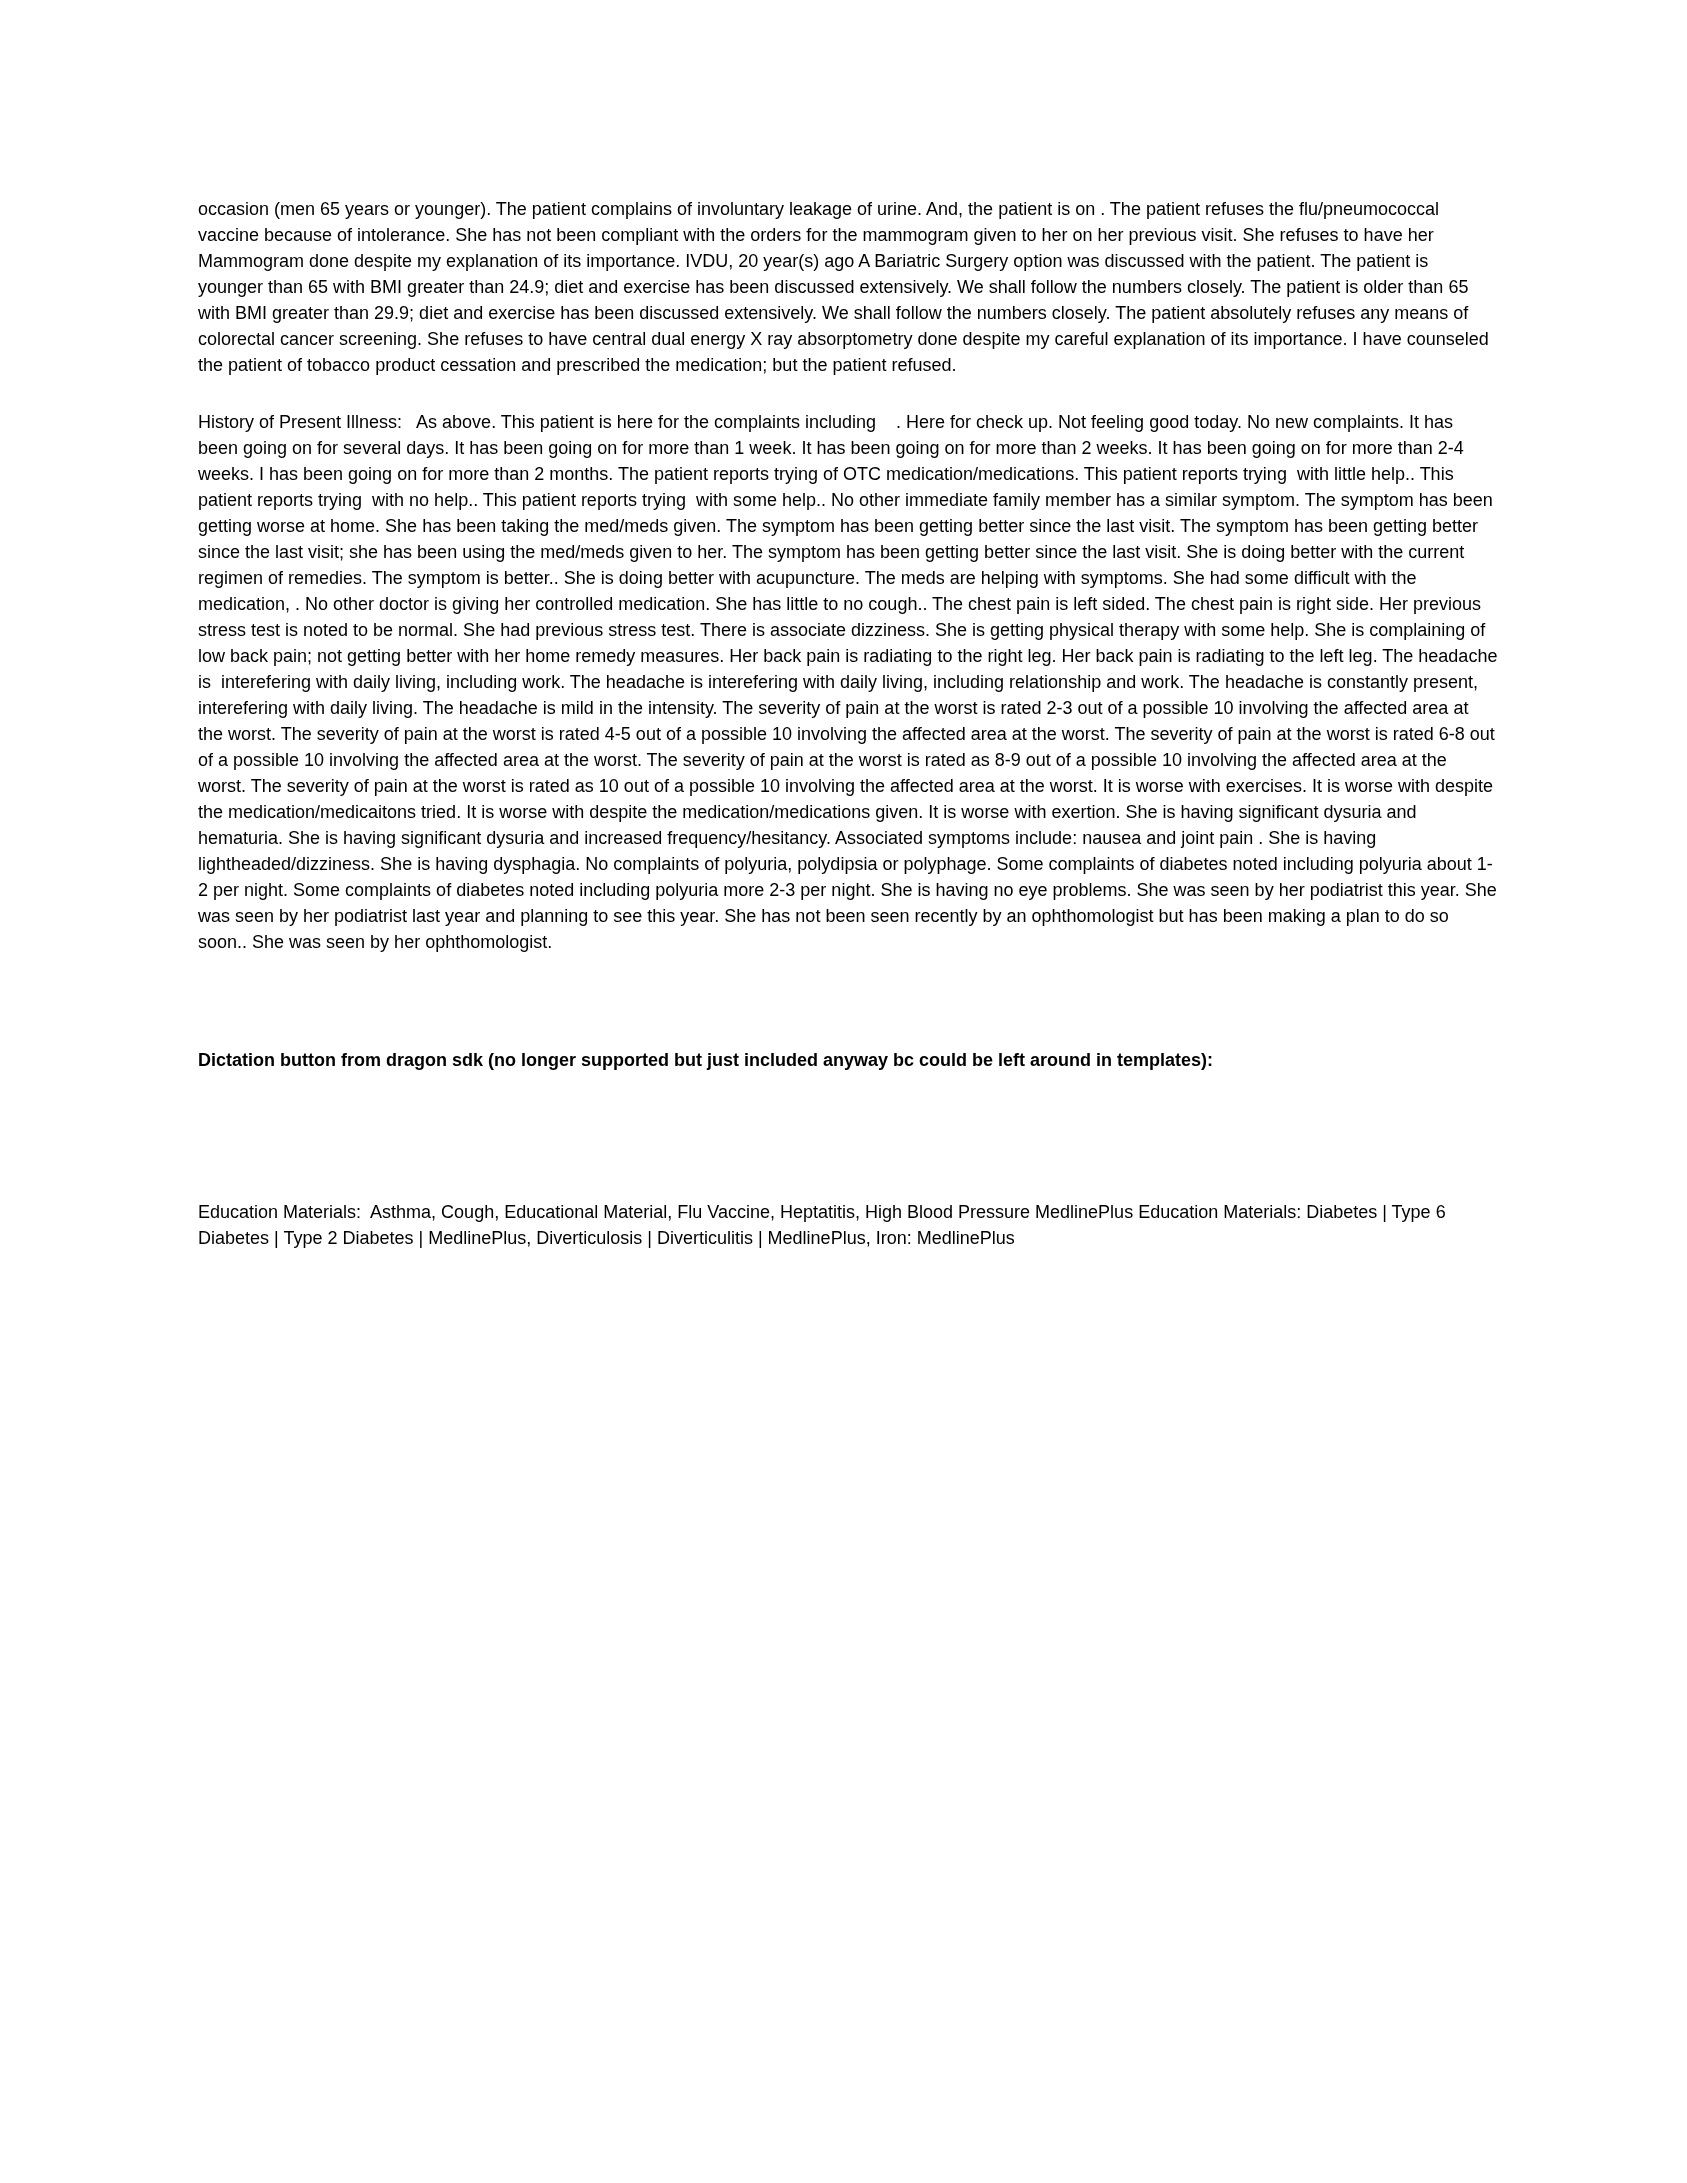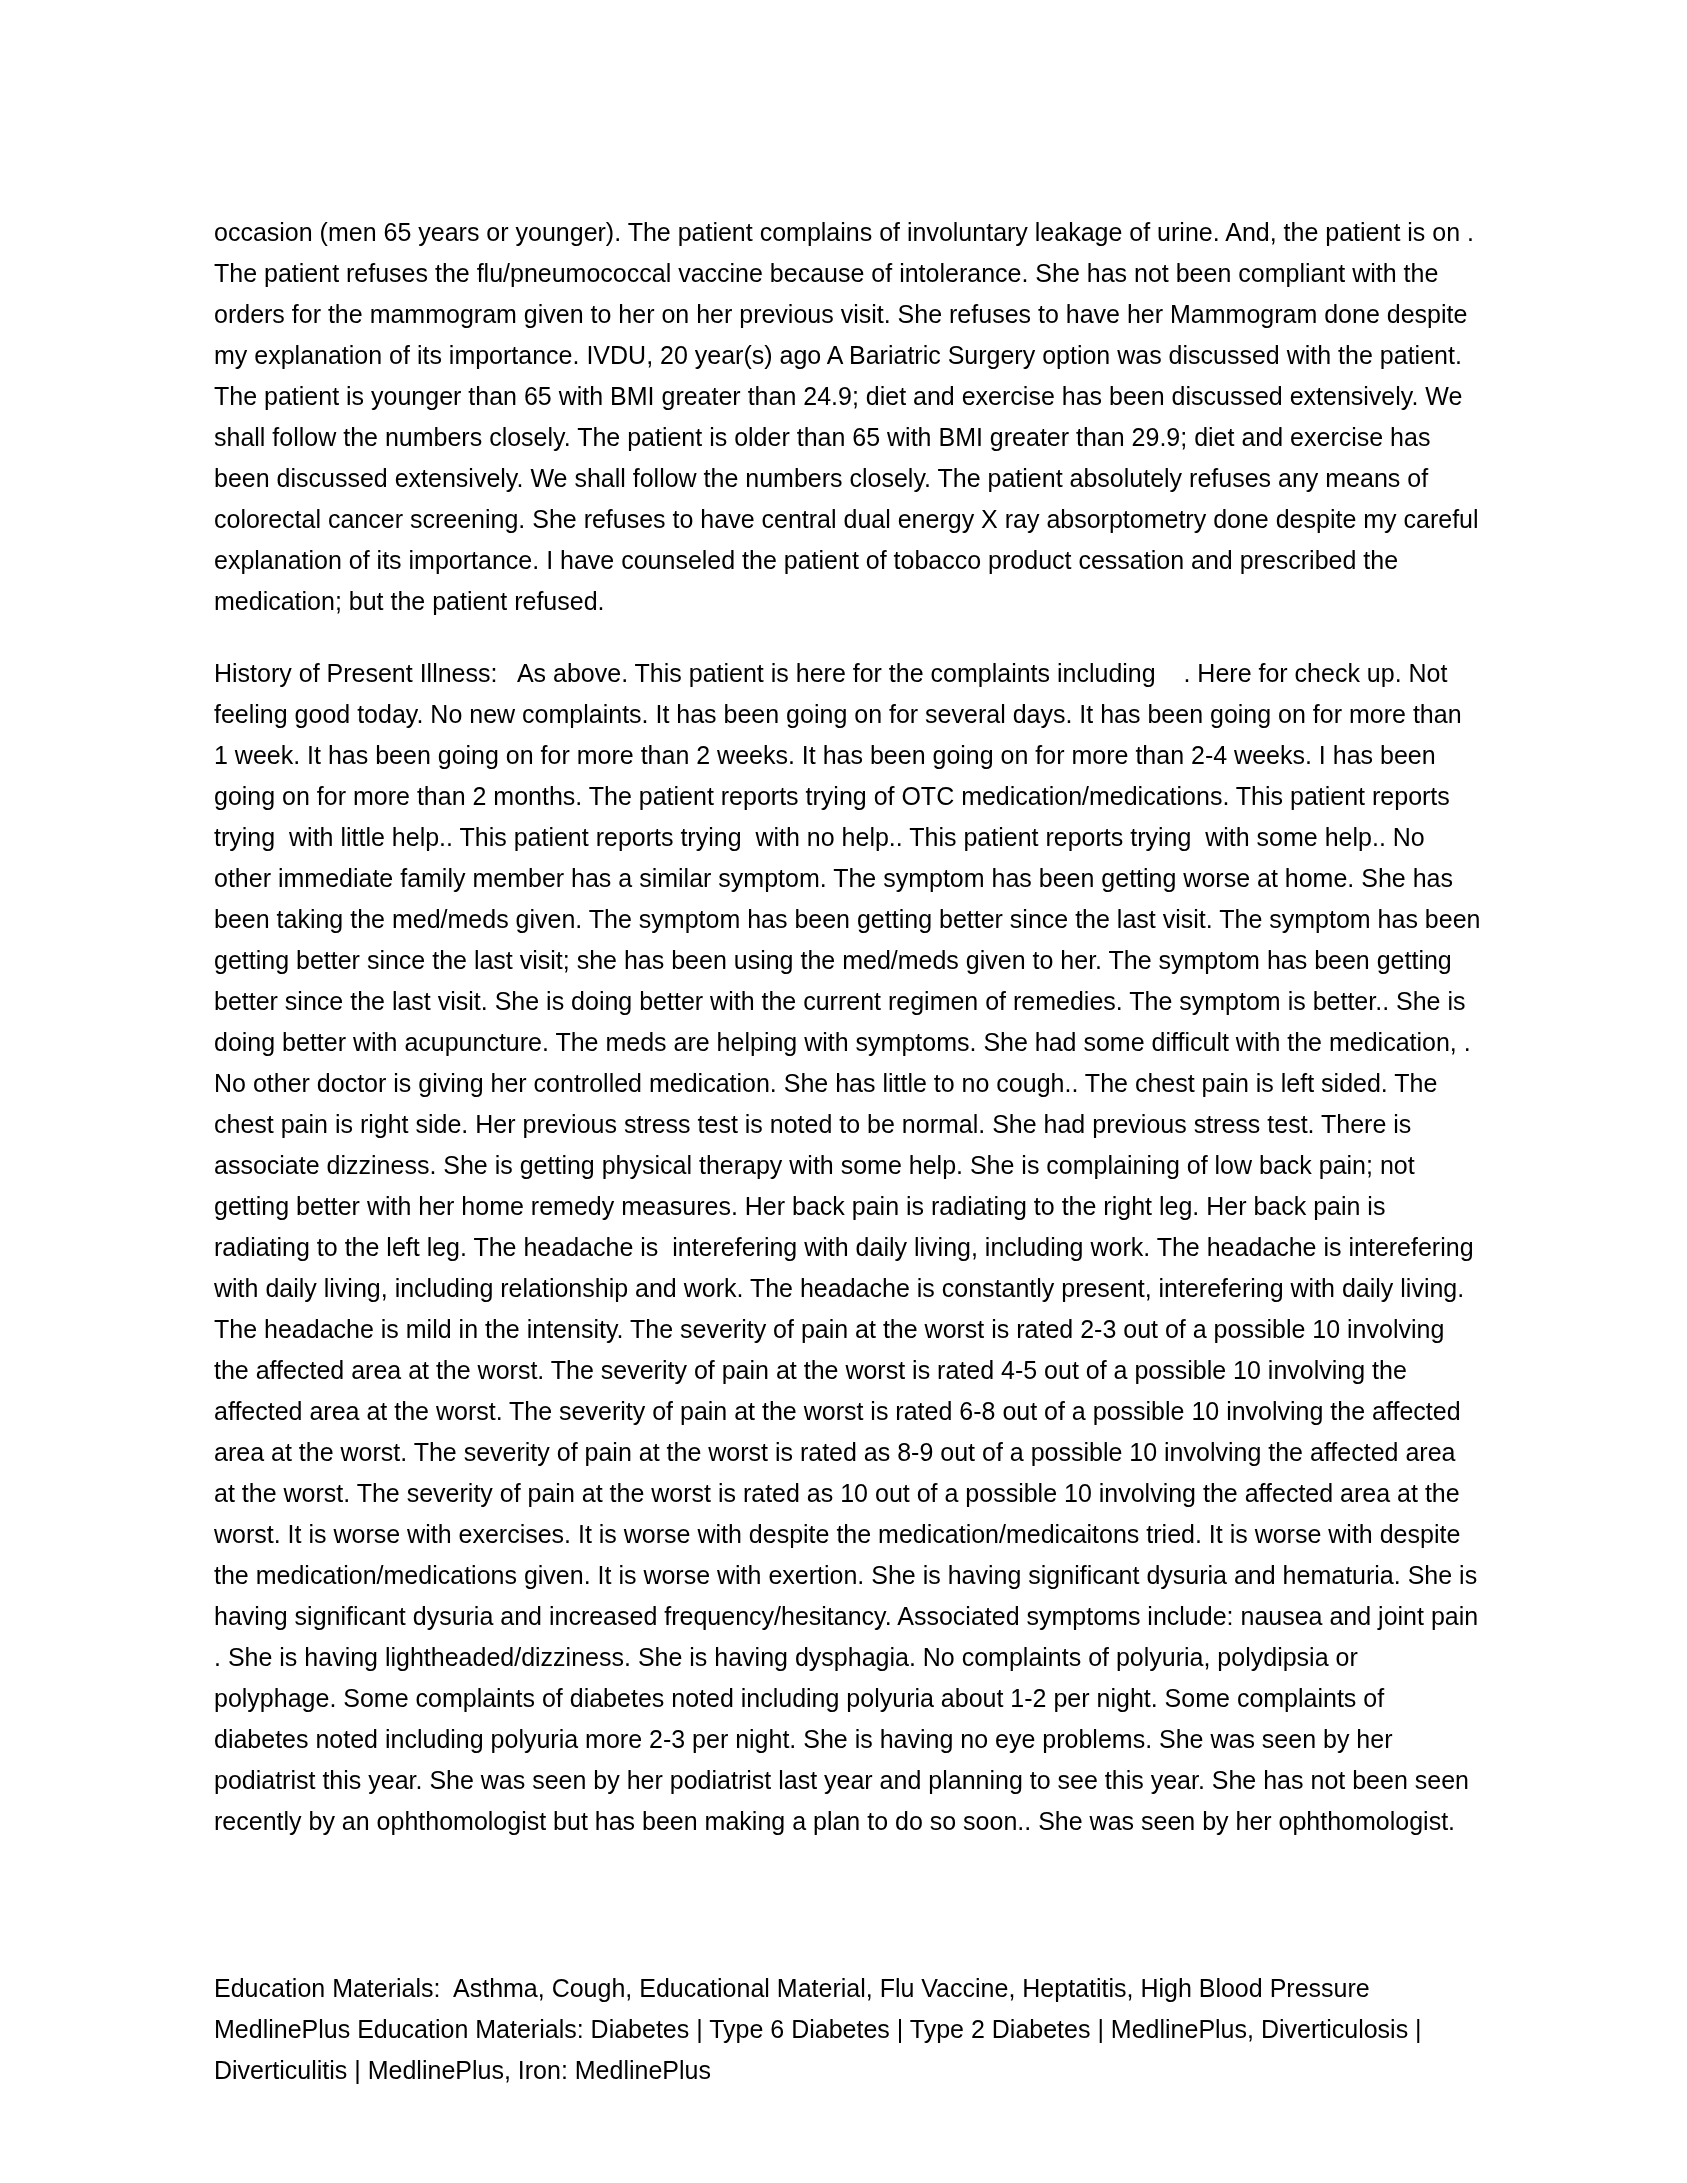--- a/index.html
+++ b/index.html
@@ -16,26 +16,26 @@
     font-family: "Liberation Sans", sans-serif;
     color: #000000;
   }
   .content {
     position: absolute;
     left: 198px;
     top: 196px;
     width: 1300px;
   }
   .para {
-    font-size: 25px;
-    line-height: 41px;
+    font-size: 18px;
+    line-height: 26px;
     font-weight: 400;
     white-space: pre-wrap;
     word-wrap: break-word;
-    margin: 16px;
+    margin: 0;
   }
   .para + .para {
     margin-top: 31px;
   }
   .bold {
     font-weight: 700;
   }
   .gap-3 {
     margin-top: 92px !important;
   }
@@ -47,18 +47,19 @@
 <body>
 
 <div class="page">
   <div class="content">
 
     <p class="para">occasion (men 65 years or younger). The patient complains of involuntary leakage of urine. And, the patient is on . The patient refuses the flu/pneumococcal vaccine because of intolerance. She has not been compliant with the orders for the mammogram given to her on her previous visit. She refuses to have her Mammogram done despite my explanation of its importance. IVDU, 20 year(s) ago A Bariatric Surgery option was discussed with the patient. The patient is younger than 65 with BMI greater than 24.9; diet and exercise has been discussed extensively. We shall follow the numbers closely. The patient is older than 65 with BMI greater than 29.9; diet and exercise has been discussed extensively. We shall follow the numbers closely. The patient absolutely refuses any means of colorectal cancer screening. She refuses to have central dual energy X ray absorptometry done despite my careful explanation of its importance. I have counseled the patient of tobacco product cessation and prescribed the medication; but the patient refused.</p>
 
     <p class="para">History of Present Illness:   As above. This patient is here for the complaints including    . Here for check up. Not feeling good today. No new complaints. It has been going on for several days. It has been going on for more than 1 week. It has been going on for more than 2 weeks. It has been going on for more than 2-4 weeks. I has been going on for more than 2 months. The patient reports trying of OTC medication/medications. This patient reports trying  with little help.. This patient reports trying  with no help.. This patient reports trying  with some help.. No other immediate family member has a similar symptom. The symptom has been getting worse at home. She has been taking the med/meds given. The symptom has been getting better since the last visit. The symptom has been getting better since the last visit; she has been using the med/meds given to her. The symptom has been getting better since the last visit. She is doing better with the current regimen of remedies. The symptom is better.. She is doing better with acupuncture. The meds are helping with symptoms. She had some difficult with the medication, . No other doctor is giving her controlled medication. She has little to no cough.. The chest pain is left sided. The chest pain is right side. Her previous stress test is noted to be normal. She had previous stress test. There is associate dizziness. She is getting physical therapy with some help. She is complaining of low back pain; not getting better with her home remedy measures. Her back pain is radiating to the right leg. Her back pain is radiating to the left leg. The headache is  interefering with daily living, including work. The headache is interefering with daily living, including relationship and work. The headache is constantly present, interefering with daily living. The headache is mild in the intensity. The severity of pain at the worst is rated 2-3 out of a possible 10 involving the affected area at the worst. The severity of pain at the worst is rated 4-5 out of a possible 10 involving the affected area at the worst. The severity of pain at the worst is rated 6-8 out of a possible 10 involving the affected area at the worst. The severity of pain at the worst is rated as 8-9 out of a possible 10 involving the affected area at the worst. The severity of pain at the worst is rated as 10 out of a possible 10 involving the affected area at the worst. It is worse with exercises. It is worse with despite the medication/medicaitons tried. It is worse with despite the medication/medications given. It is worse with exertion. She is having significant dysuria and hematuria. She is having significant dysuria and increased frequency/hesitancy. Associated symptoms include: nausea and joint pain . She is having lightheaded/dizziness. She is having dysphagia. No complaints of polyuria, polydipsia or polyphage. Some complaints of diabetes noted including polyuria about 1-2 per night. Some complaints of diabetes noted including polyuria more 2-3 per night. She is having no eye problems. She was seen by her podiatrist this year. She was seen by her podiatrist last year and planning to see this year. She has not been seen recently by an ophthomologist but has been making a plan to do so soon.. She was seen by her ophthomologist.</p>
 
 
+    <p class="para bold gap-3">Dictation button from dragon sdk (no longer supported but just included anyway bc could be left around in templates):</p>
 
     <p class="para gap-5">Education Materials:  Asthma, Cough, Educational Material, Flu Vaccine, Heptatitis, High Blood Pressure MedlinePlus Education Materials: Diabetes | Type 6 Diabetes | Type 2 Diabetes | MedlinePlus, Diverticulosis | Diverticulitis | MedlinePlus, Iron: MedlinePlus</p>
 
   </div>
 </div>
 
 
 </body></html>

